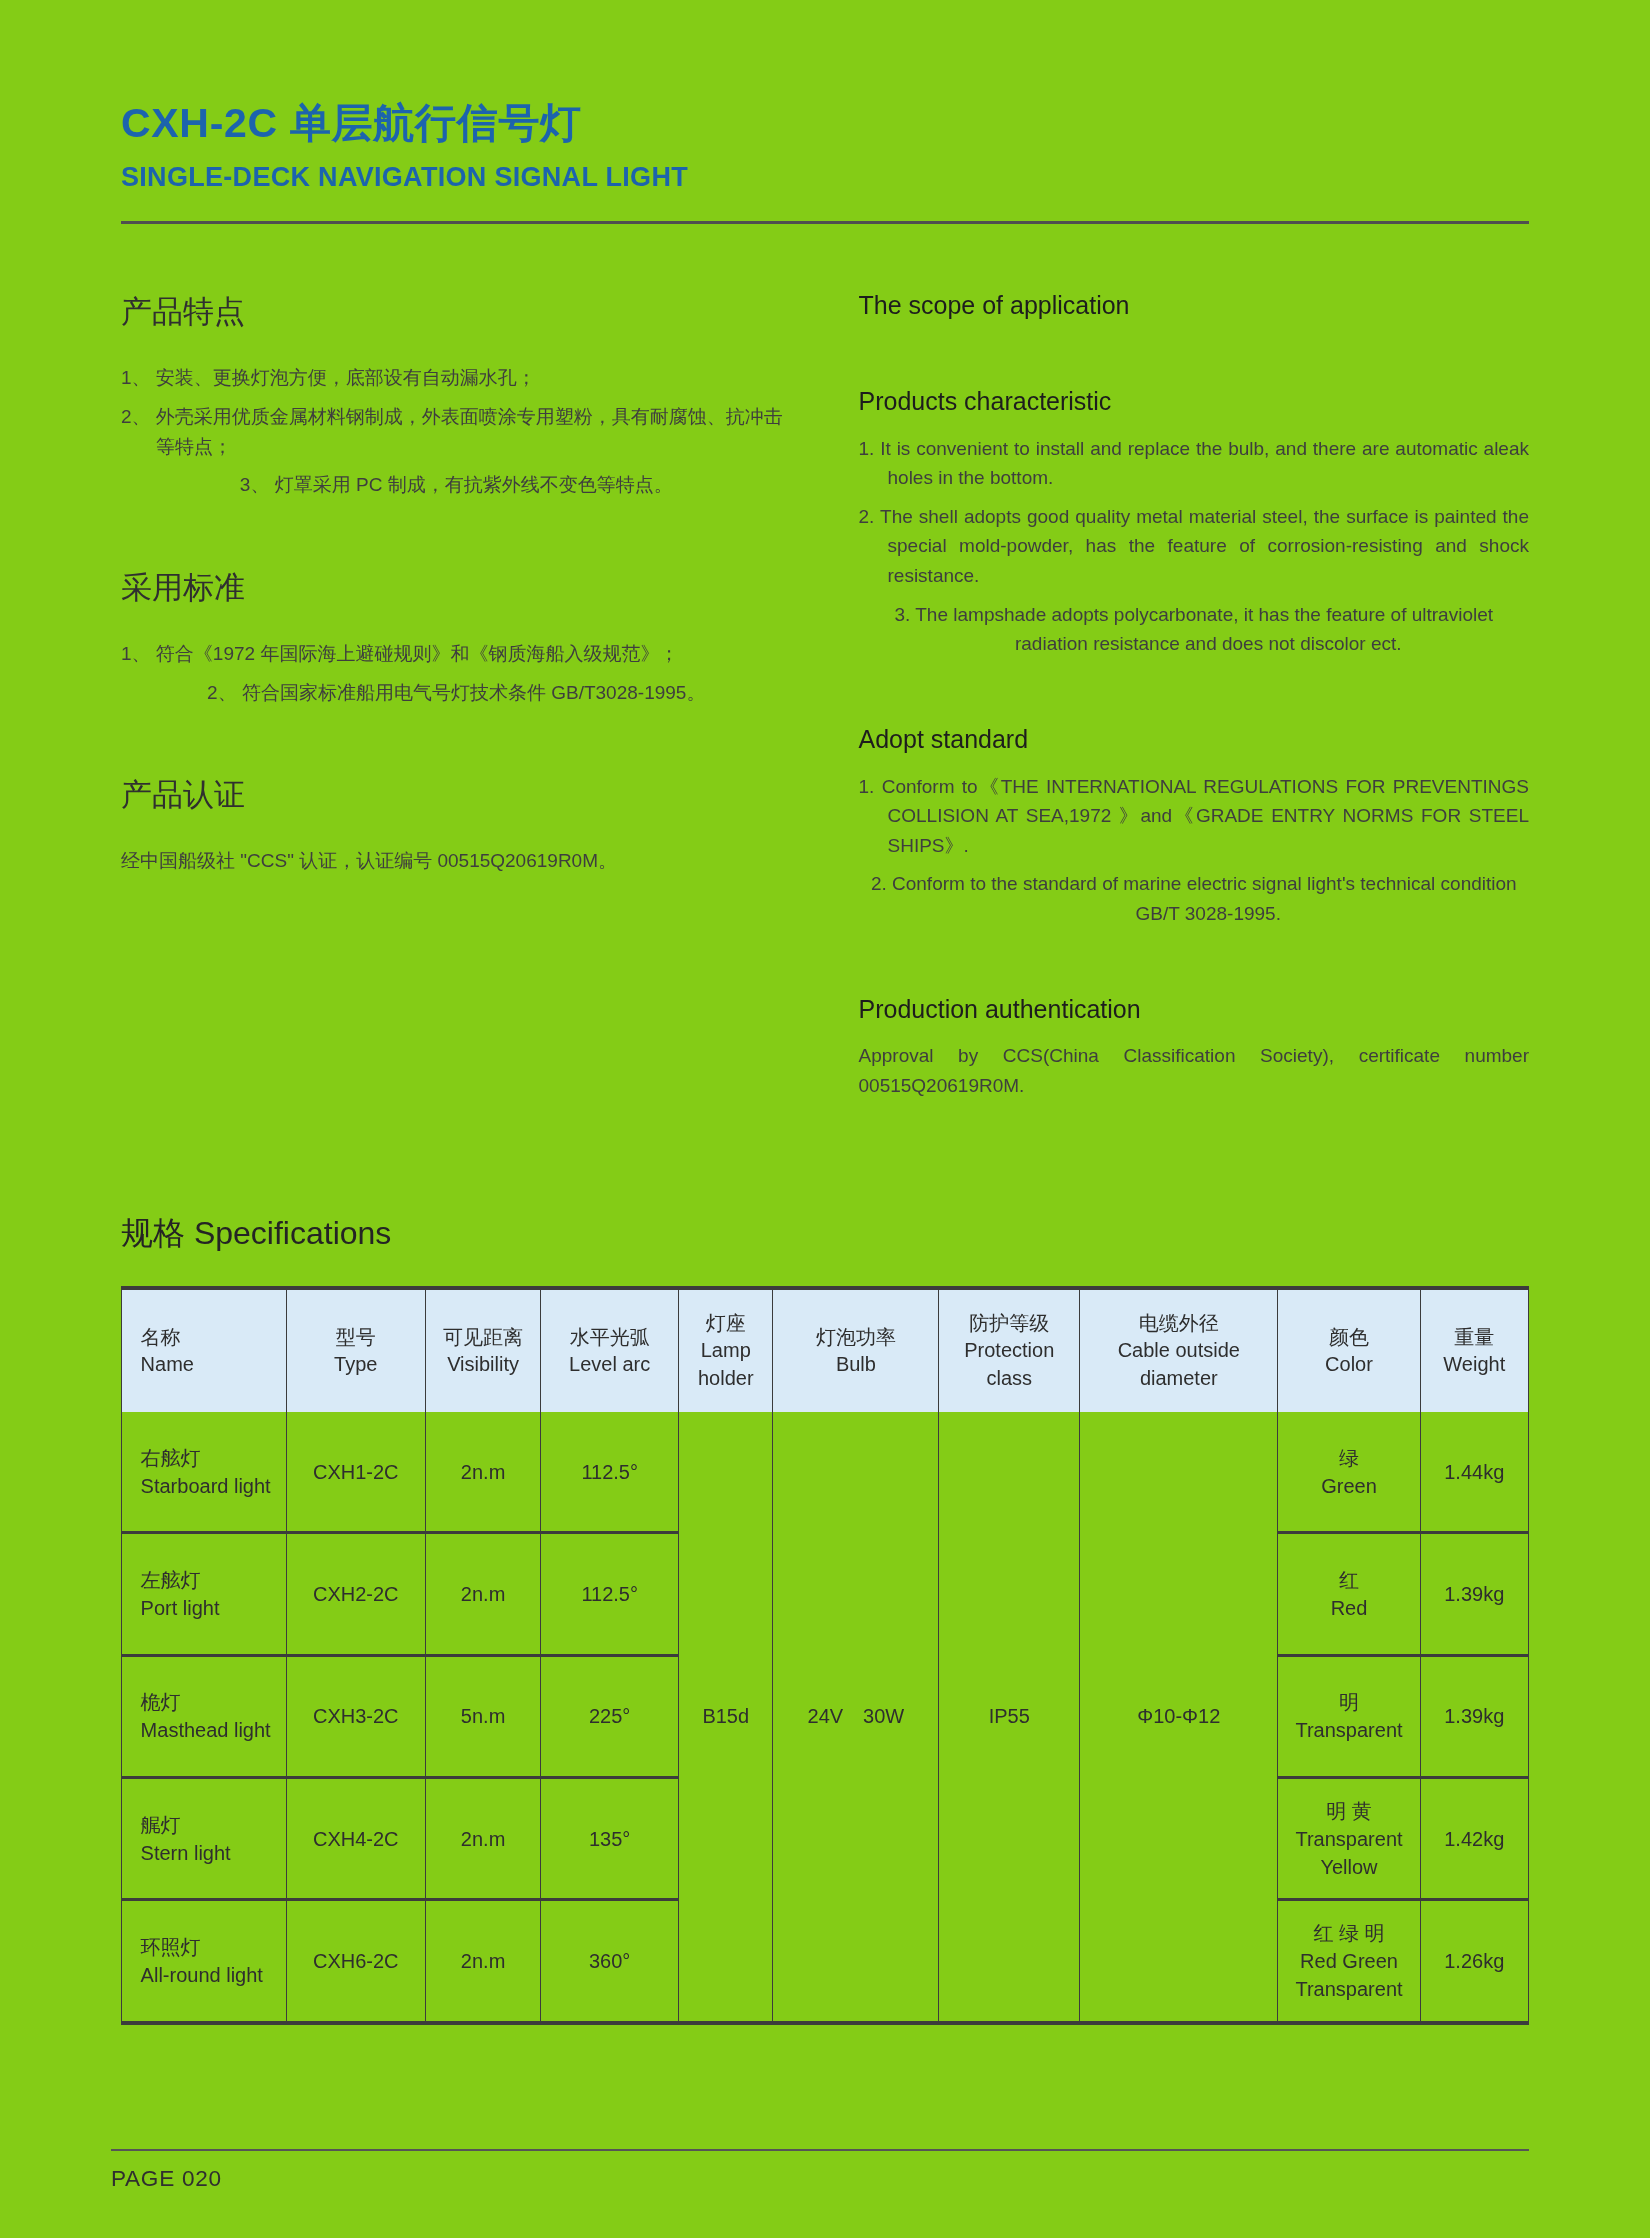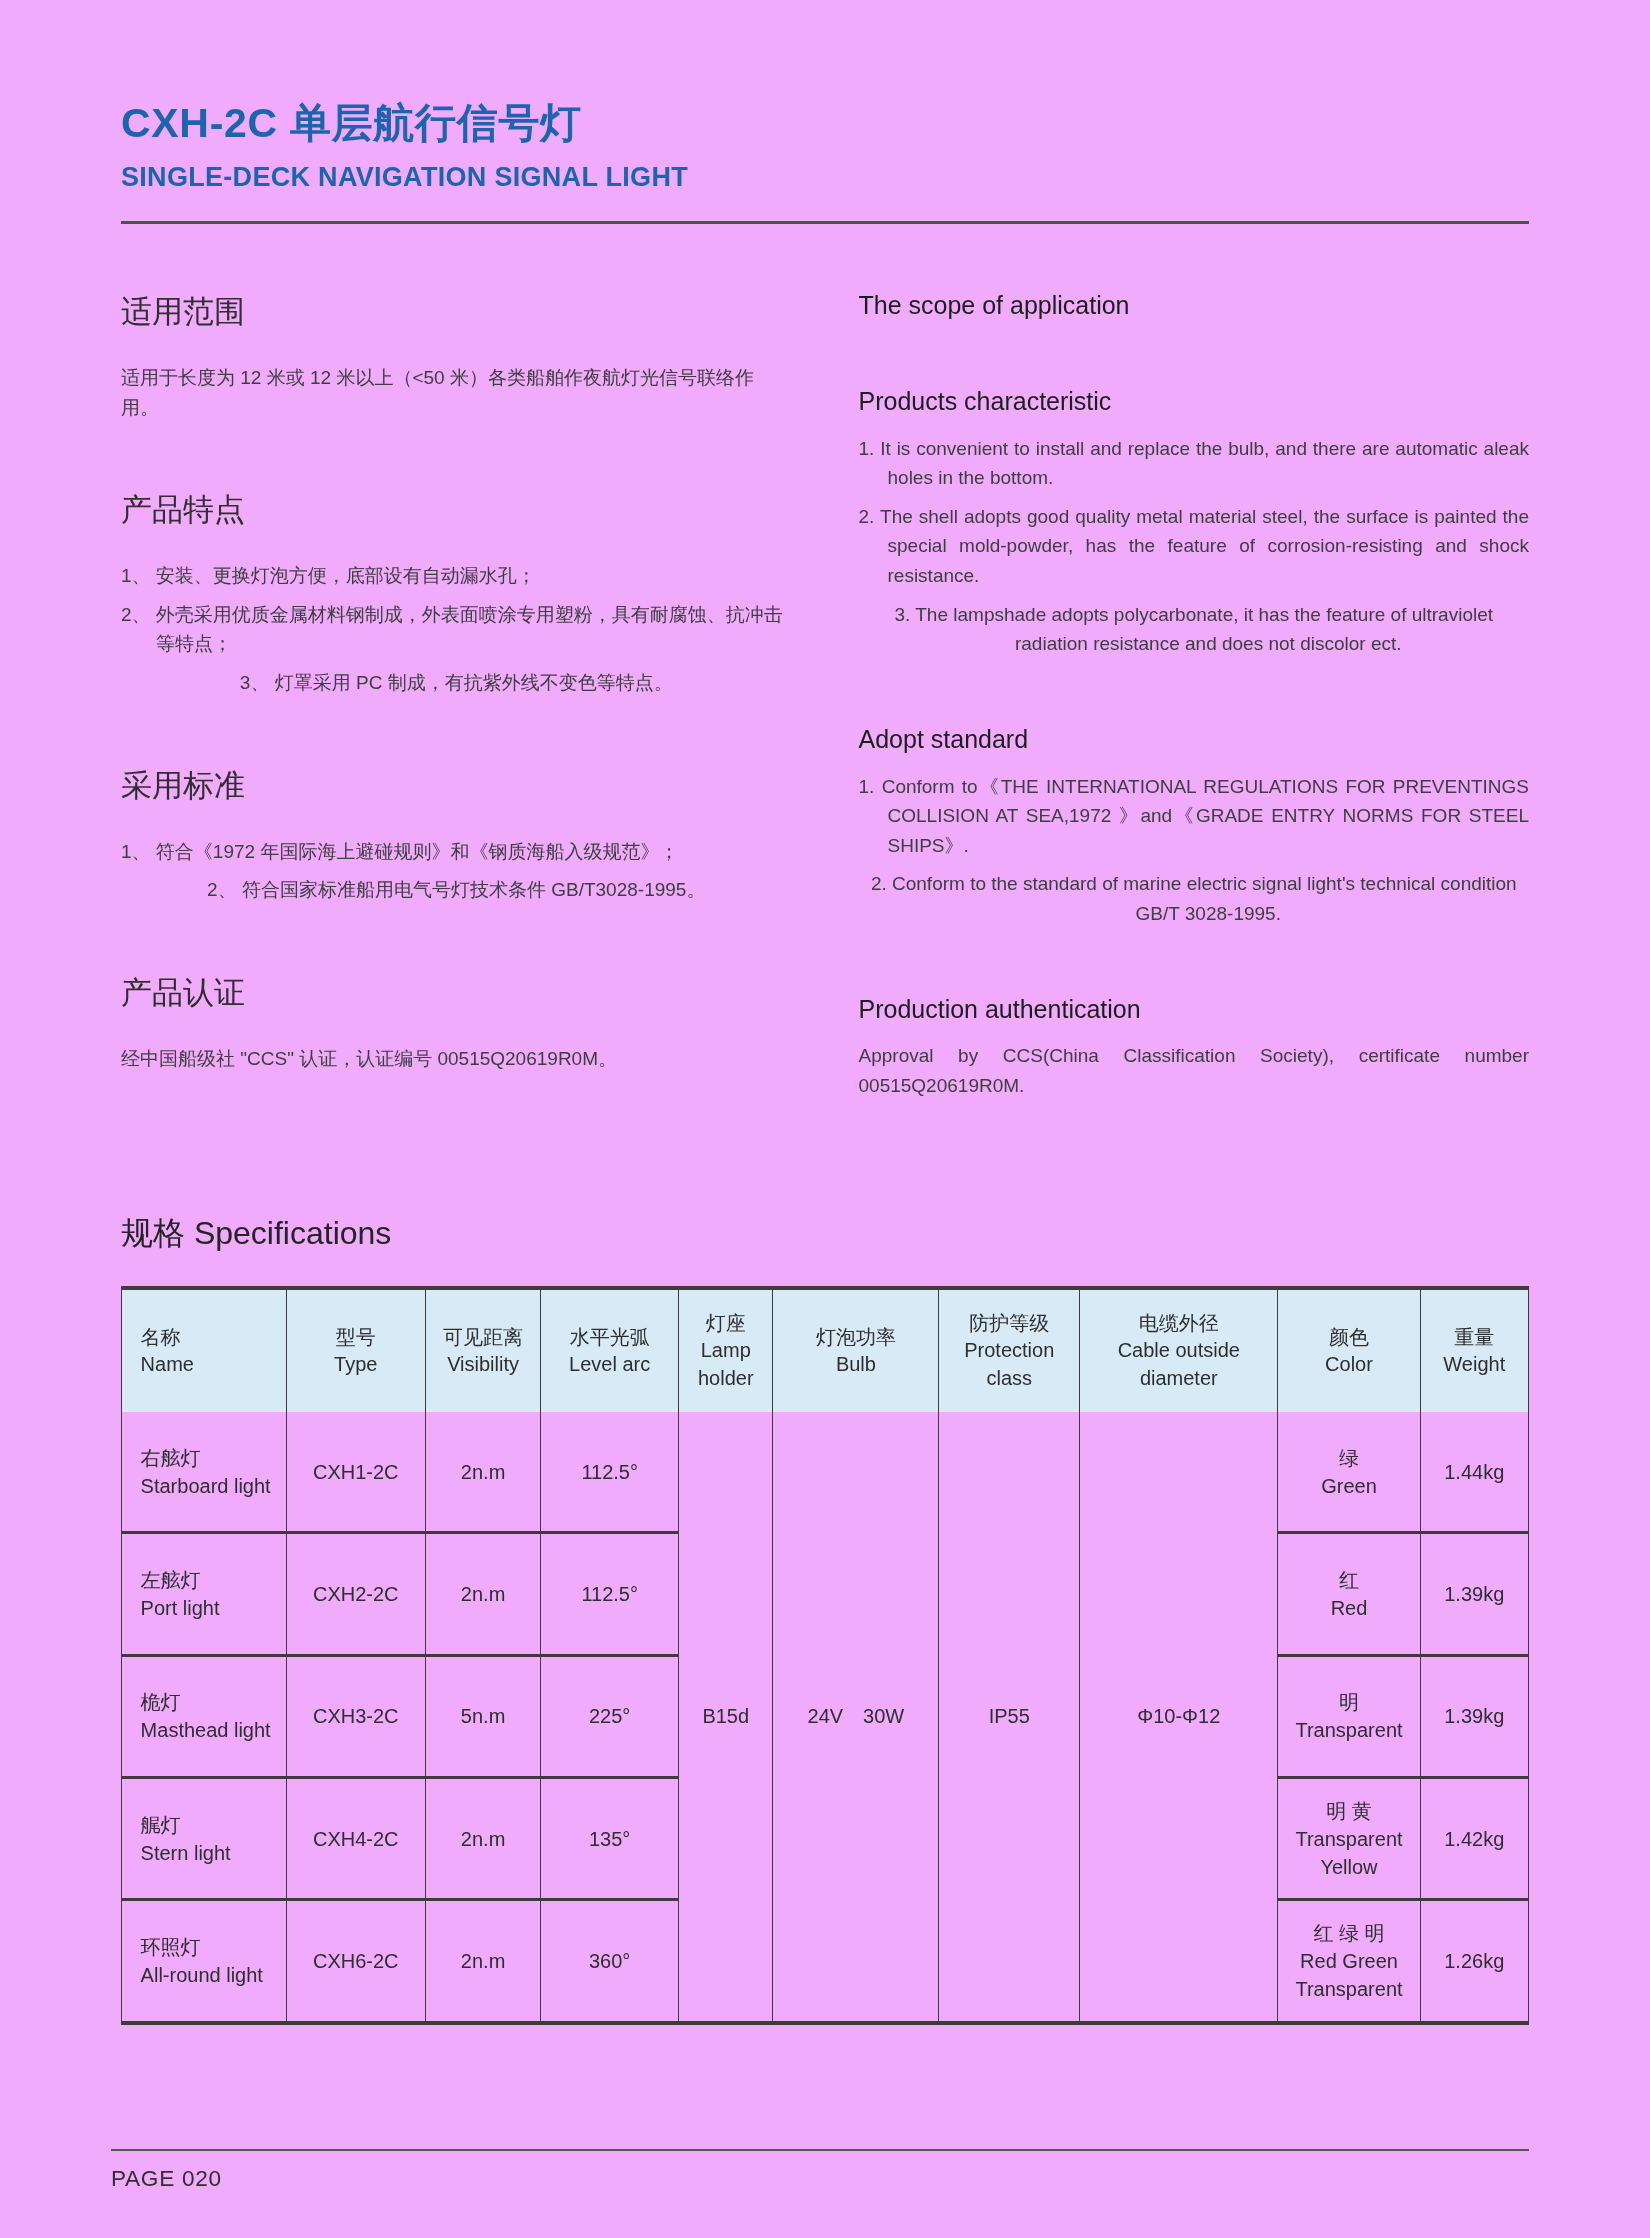--- a/index.html
+++ b/index.html
@@ -3,21 +3,21 @@
 <meta charset="utf-8">
 <style>
   html,body{margin:0;padding:0;background:#ffffff;}
   .page{
     position:relative;
     width:1650px;height:2239px;
     box-sizing:border-box;
     padding:100px 121px 0 121px;
     font-family:"Liberation Sans", sans-serif;
     color:#3e3e3e;
-    background:#f0abfc;
+    background:#84cc16;
     overflow:hidden;
   }
   
   .title-zh{
     margin:0;
     font-size:41px;line-height:1.15;font-weight:bold;
     color:#1c64ad;letter-spacing:0.7px;
   }
   .title-en{
     margin-top:15px;
@@ -73,24 +73,20 @@
 
   <header>
     <h1 class="title-zh">CXH-2C 单层航行信号灯</h1>
     <div class="title-en">SINGLE-DECK NAVIGATION SIGNAL LIGHT</div>
   </header>
   <div class="rule"></div>
 
   <div class="cols">
 
     <div class="col col-zh">
-      <section>
-        <h2 class="sec-h-zh">适用范围</h2>
-        <p class="body-text">适用于长度为 12 米或 12 米以上（&lt;50 米）各类船舶作夜航灯光信号联络作用。</p>
-      </section>
       <section>
         <h2 class="sec-h-zh">产品特点</h2>
         <div class="list">
           <p class="item">1、 安装、更换灯泡方便，底部设有自动漏水孔；</p>
           <p class="item">2、 外壳采用优质金属材料钢制成，外表面喷涂专用塑粉，具有耐腐蚀、抗冲击等特点；</p>
           <p class="item">3、 灯罩采用 PC 制成，有抗紫外线不变色等特点。</p>
         </div>
       </section>
       <section>
         <h2 class="sec-h-zh">采用标准</h2>

